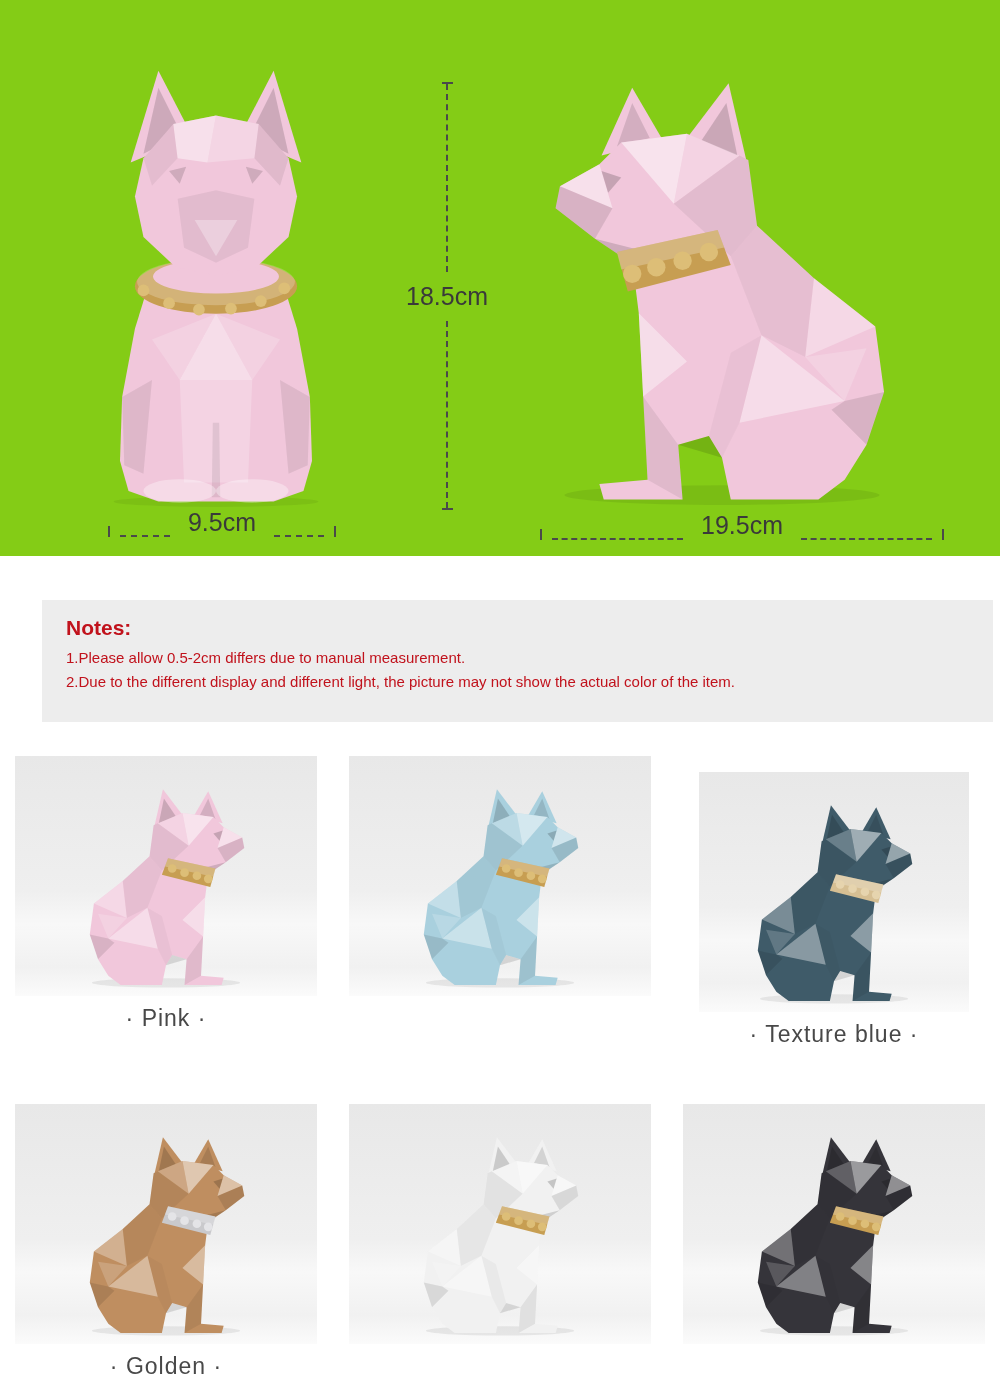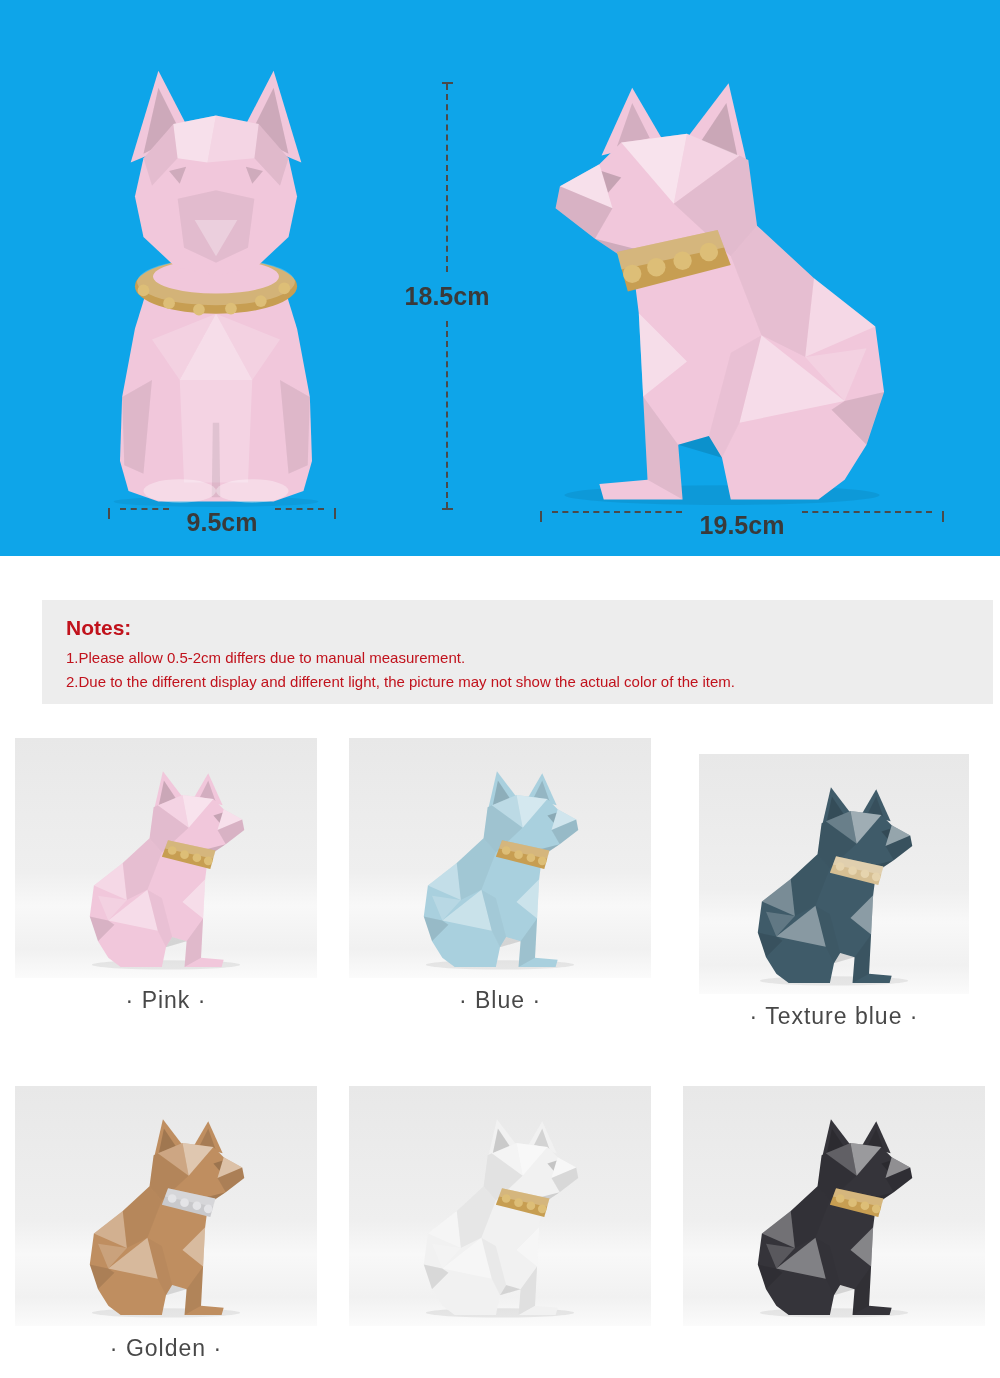--- a/index.html
+++ b/index.html
@@ -6,41 +6,41 @@
     --red:#c1121c; --notes-bg:#ededed; --dim:#3a3a3a; --dash:#4a4a4a; --cap:#484848;
     --pbg-top:#e8e8e8; --pbg-mid:#efefef; --pbg-floor:#f8f8f8;
     --body:#f1c7db; --collar:#c79e52; --stud:#ddbe77;
   }
   *{box-sizing:border-box;}
   html,body{margin:0;padding:0;}
   body{
     width:1000px;height:1378px;overflow:hidden;background:#ffffff;
     font-family:"Liberation Sans", sans-serif;
   }
-  .hero{position:relative;height:556px;background:#0ea5e9;font-weight:bold;}
+  .hero{position:relative;height:556px;background:#84cc16;}
   .photo-front{position:absolute;left:88px;top:56px;width:256px;height:452px;}
   .photo-side{position:absolute;left:498px;top:68px;width:448px;height:438px;}
   svg.dog{width:100%;height:100%;display:block;}
   .mirror{transform:scaleX(-1);}
   .fb{fill:var(--body);} .fc{fill:var(--collar);} .fs{fill:var(--stud);}
 
   .vdim{position:absolute;left:433px;top:82px;height:428px;width:28px;
         display:flex;flex-direction:column;align-items:center;}
   .vtick{width:11px;height:2px;background:var(--dash);flex:0 0 auto;}
   .vdash{flex:1 1 auto;width:0;border-left:2px dashed var(--dash);}
   .vlabel{font-size:25px;color:var(--dim);margin:10px 0;white-space:nowrap;}
 
-  .hdim{position:absolute;display:flex;align-items:flex-start;gap:10px;}
+  .hdim{position:absolute;display:flex;align-items:flex-end;gap:10px;}
   .htick{width:2px;height:11px;background:var(--dash);flex:0 0 auto;}
   .hdash{flex:1 1 auto;height:0;border-top:2px dashed var(--dash);}
   .hlabel{font-size:25px;color:var(--dim);white-space:nowrap;padding:0 8px;}
   .hdim-width{left:108px;top:508px;width:228px;}
   .hdim-length{left:540px;top:511px;width:404px;}
 
-  .notes{margin:44px 7px 0 42px;background:var(--notes-bg);padding:16px 24px 10px;}
+  .notes{margin:44px 7px 0 42px;background:var(--notes-bg);padding:16px 24px 28px;}
   .notes-title{color:var(--red);font-weight:bold;font-size:21px;line-height:24px;margin:0 0 6px;}
   .notes-line{color:var(--red);font-size:15px;line-height:24px;margin:0;}
 
   .grid{margin-top:34px;padding:0 15px;display:grid;
         grid-template-columns:repeat(3,1fr);column-gap:15px;row-gap:22px;gap:32px;}
   .card{display:block;}
   .photo{height:240px;position:relative;display:flex;justify-content:center;align-items:flex-end;
          background:linear-gradient(180deg,var(--pbg-top) 0%,var(--pbg-mid) 56%,var(--pbg-floor) 70%,#f1f1f1 88%,#fbfbfb 100%);}
   .photo svg{width:206px;height:206px;margin-bottom:8px;}
   .caption{height:44px;display:flex;align-items:center;justify-content:center;
@@ -172,21 +172,20 @@
     </div>
     <figcaption class="caption">· Pink ·</figcaption>
   </figure>
 
   <figure class="card" style="margin: 0px; --body: #a9d0de; --collar: #c79e52; --stud: #ddbe77;">
     <div class="photo">
       <svg class="dog" viewBox="0 0 200 200" preserveAspectRatio="xMidYMax meet">
           <use href="#dog-side"></use>
         </svg>
     </div>
-    <figcaption class="caption">· Blue ·</figcaption>
   </figure>
 
   <figure class="card" style="margin: 16px; --body: #3f5b69; --collar: #d6bf93; --stud: #e6d4ae;">
     <div class="photo">
       <svg class="dog" viewBox="0 0 200 200" preserveAspectRatio="xMidYMax meet">
           <use href="#dog-side"></use>
         </svg>
     </div>
     <figcaption class="caption">· Texture blue ·</figcaption>
   </figure>

